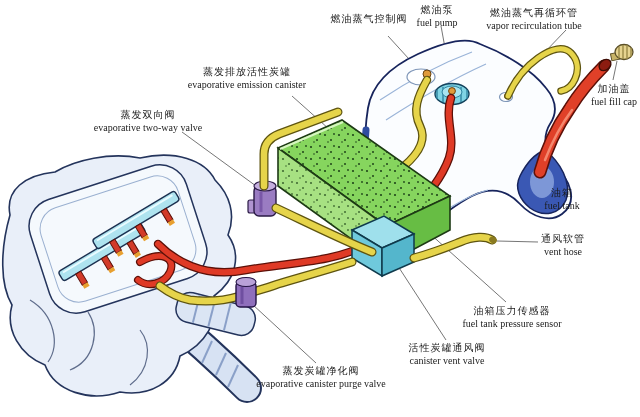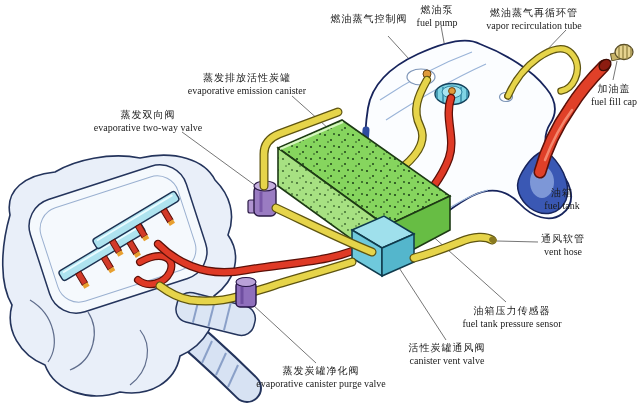--- a/index.html
+++ b/index.html
@@ -217,21 +217,21 @@
     <div class="en">fuel pump</div>
   </div>
   <div class="lbl" style="left:534px;top:6px">
     <div class="cn">燃油蒸气再循环管</div>
     <div class="en">vapor recirculation tube</div>
   </div>
   <div class="lbl" style="left:614px;top:82px">
     <div class="cn">加油盖</div>
     <div class="en">fuel fill cap</div>
   </div>
-  <div class="lbl" style="left:247px;top:71px">
+  <div class="lbl" style="left:247px;top:65px">
     <div class="cn">蒸发排放活性炭罐</div>
     <div class="en">evaporative emission canister</div>
   </div>
   <div class="lbl" style="left:148px;top:108px">
     <div class="cn">蒸发双向阀</div>
     <div class="en">evaporative two-way valve</div>
   </div>
   <div class="lbl" style="left:562px;top:186px">
     <div class="cn">油箱</div>
     <div class="en">fuel tank</div>

